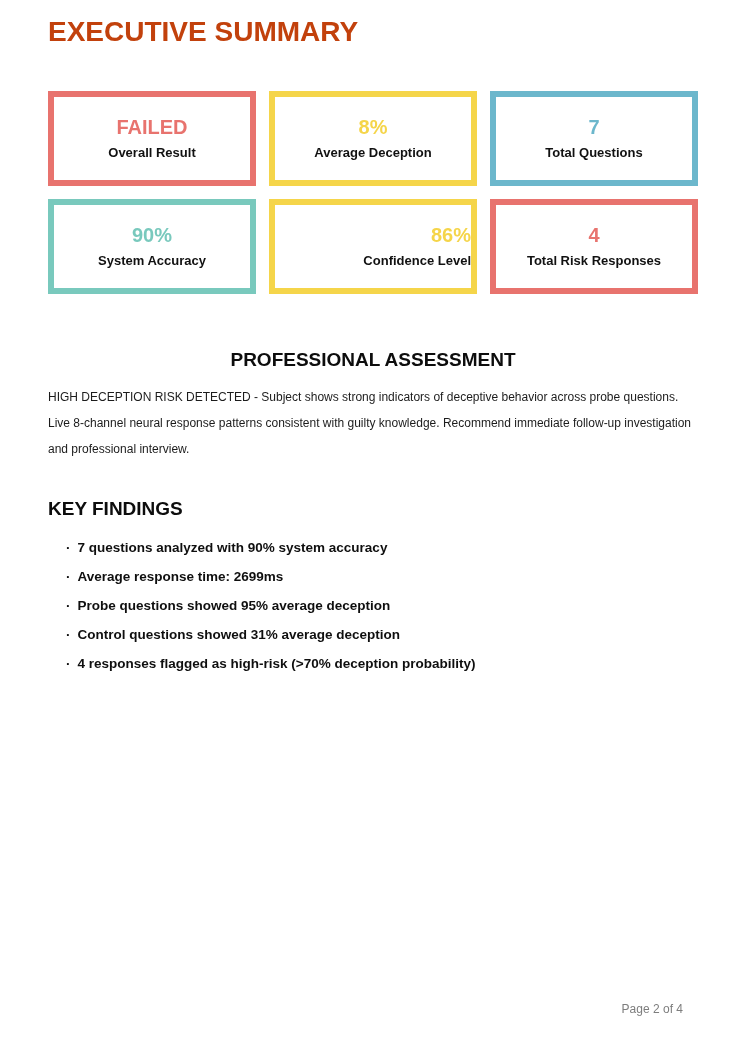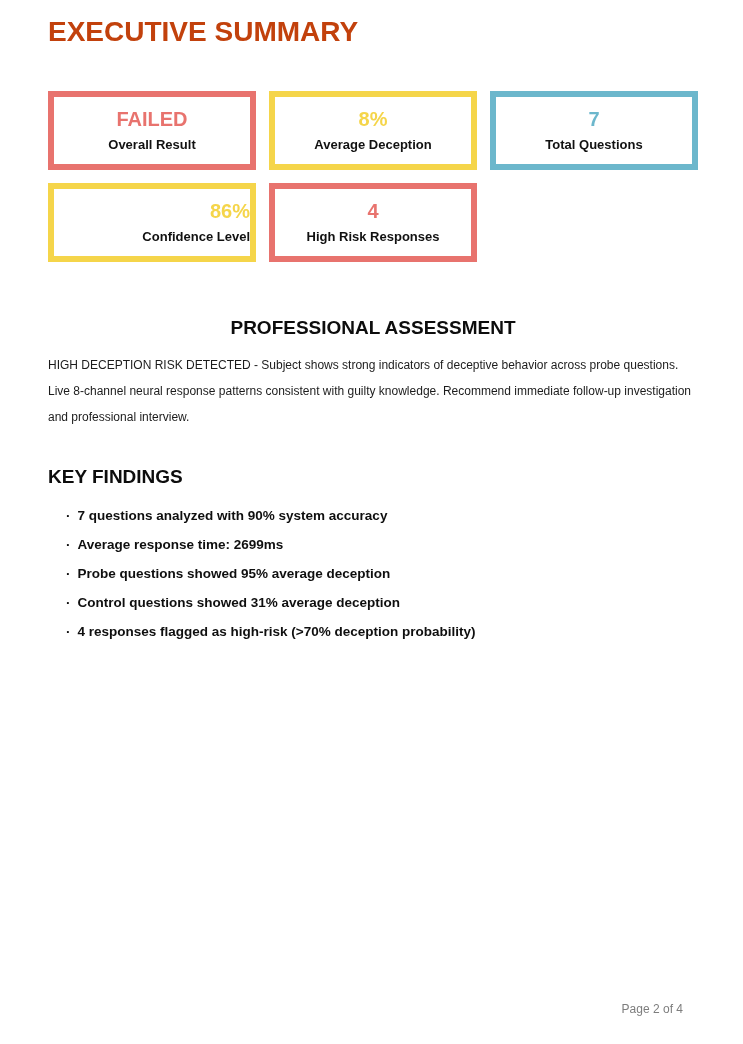--- a/index.html
+++ b/index.html
@@ -23,21 +23,21 @@
     color: #c2410c;
   }
   .cards {
     margin-top: 43px;
     display: grid;
     grid-template-columns: repeat(3, 1fr);
     column-gap: 13px;
     row-gap: 13px;
   }
   .card {
-    height: 79px;
+    height: 95px;
     background: #ffffff;
     border: 6px solid #cccccc; 
     display: flex;
     flex-direction: column;
     align-items: center;
     justify-content: center;
     row-gap: 9px;
     text-align: center;
   }
   .card-value {
@@ -107,29 +107,33 @@
     <div class="card" style="border-color: rgb(245, 213, 74);">
       <div class="card-value" style="color: rgb(245, 213, 74);">8%</div>
       <div class="card-label">Average Deception</div>
     </div>
 
     <div class="card" style="border-color: rgb(108, 183, 204);">
       <div class="card-value" style="color: rgb(108, 183, 204);">7</div>
       <div class="card-label">Total Questions</div>
     </div>
 
+    <div class="card" style="border-color: rgb(121, 201, 189);">
+      <div class="card-value" style="color: rgb(121, 201, 189);">90%</div>
+      <div class="card-label">System Accuracy</div>
+    </div>
 
     <div class="card" style="border-color: rgb(245, 213, 74); align-items: flex-end;">
       <div class="card-value" style="color: rgb(245, 213, 74);">86%</div>
       <div class="card-label">Confidence Level</div>
     </div>
 
     <div class="card" style="border-color: rgb(232, 115, 110);">
       <div class="card-value" style="color: rgb(232, 115, 110);">4</div>
-      <div class="card-label">High Risk Responses</div>
+      <div class="card-label">Total Risk Responses</div>
     </div>
 
   </div>
 
   <h2 class="section-heading assessment">PROFESSIONAL ASSESSMENT</h2>
   <p class="assessment-body">HIGH DECEPTION RISK DETECTED - Subject shows strong indicators of deceptive behavior across probe questions. Live 8-channel neural response patterns consistent with guilty knowledge. Recommend immediate follow-up investigation and professional interview.</p>
 
   <h2 class="section-heading findings">KEY FINDINGS</h2>
   <ul class="findings-list">
     <li>7 questions analyzed with 90% system accuracy</li>

